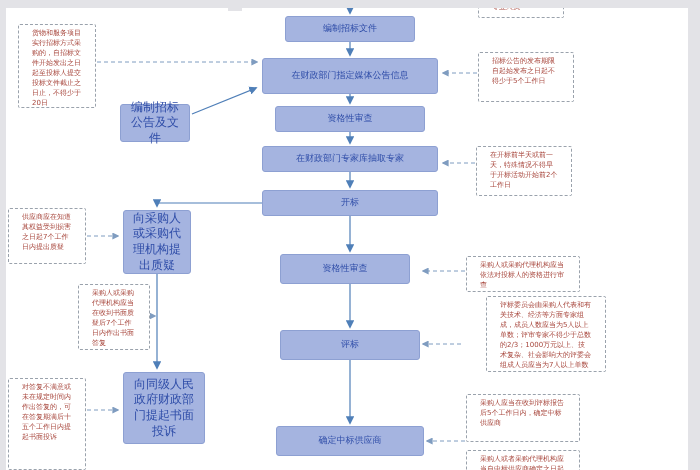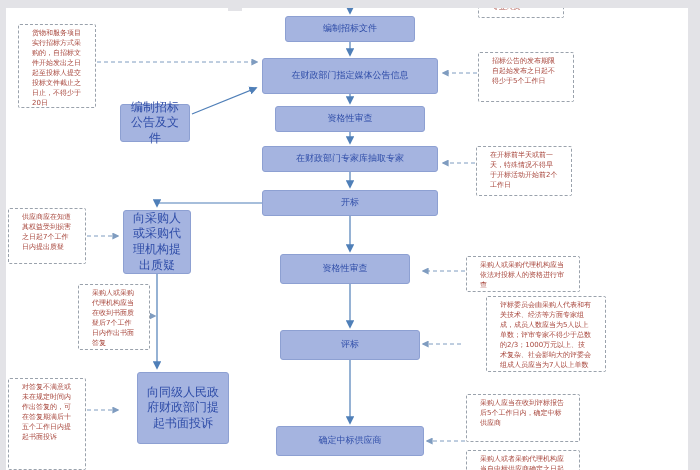--- a/index.html
+++ b/index.html
@@ -72,21 +72,21 @@
   <div class="node" style="left:262px;top:58px;width:176px;height:36px">在财政部门指定媒体公告信息</div>
   <div class="node" style="left:275px;top:106px;width:150px;height:26px">资格性审查</div>
   <div class="node" style="left:262px;top:146px;width:176px;height:26px">在财政部门专家库抽取专家</div>
   <div class="node" style="left:262px;top:190px;width:176px;height:26px">开标</div>
   <div class="node" style="left:280px;top:254px;width:130px;height:30px">资格性审查</div>
   <div class="node" style="left:280px;top:330px;width:140px;height:30px">评标</div>
   <div class="node" style="left:276px;top:426px;width:148px;height:30px">确定中标供应商</div>
 
   <div class="node side" style="left:120px;top:104px;width:70px;height:38px">编制招标公告及文件</div>
   <div class="node side" style="left:123px;top:210px;width:68px;height:64px">向采购人或采购代理机构提出质疑</div>
-  <div class="node side" style="left:137px;top:372px;width:92px;height:72px">向同级人民政府财政部门提起书面投诉</div>
+  <div class="node side" style="left:123px;top:372px;width:82px;height:72px">向同级人民政府财政部门提起书面投诉</div>
 
   <div class="note" style="left:18px;top:24px;width:78px;height:84px">货物和服务项目实行招标方式采购的，自招标文件开始发出之日起至投标人提交投标文件截止之日止，不得少于20日</div>
   <div class="note" style="left:8px;top:208px;width:78px;height:56px">供应商应在知道其权益受到损害之日起7个工作日内提出质疑</div>
   <div class="note" style="left:78px;top:284px;width:72px;height:66px">采购人或采购代理机构应当在收到书面质疑后7个工作日内作出书面答复</div>
   <div class="note" style="left:8px;top:378px;width:78px;height:92px">对答复不满意或未在规定时间内作出答复的，可在答复期满后十五个工作日内提起书面投诉</div>
 
   <div class="note" style="left:478px;top:-16px;width:86px;height:34px;display:flex;align-items:flex-end">专业人员</div>
   <div class="note" style="left:478px;top:52px;width:96px;height:50px">招标公告的发布期限自起始发布之日起不得少于5个工作日</div>
   <div class="note" style="left:476px;top:146px;width:96px;height:50px">在开标前半天或前一天，特殊情况不得早于开标活动开始前2个工作日</div>
   <div class="note" style="left:466px;top:256px;width:114px;height:36px">采购人或采购代理机构应当依法对投标人的资格进行审查</div>

